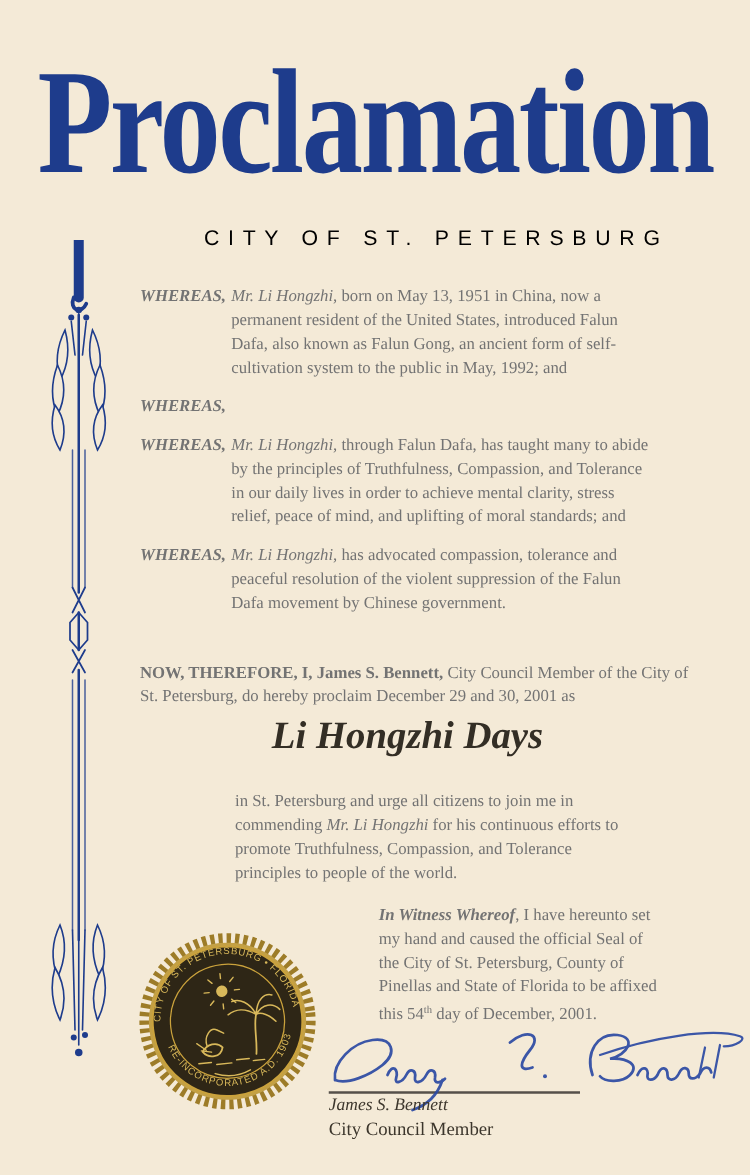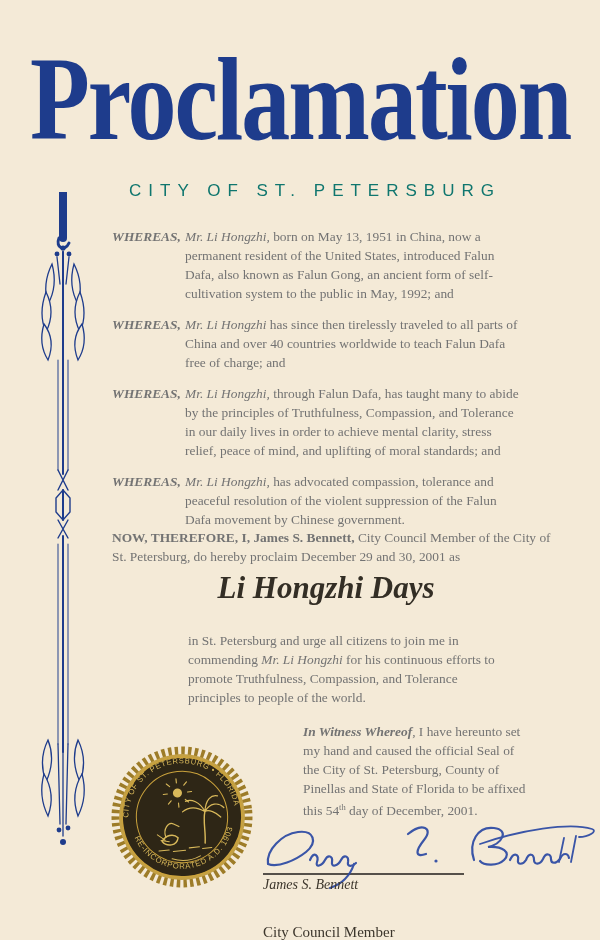--- a/index.html
+++ b/index.html
@@ -19,25 +19,25 @@
     font-weight:700;
     font-size:98px;
     color:#1e3c8c;
     letter-spacing:-2px;
     transform:scaleY(1.22);
     transform-origin:top left;
     white-space:nowrap;
   }
   .subtitle{
     left:95px;top:181px;width:440px;
-    text-align:center;
+    text-align:right;
     font-family:"Liberation Sans", sans-serif;
     font-size:17px;
     letter-spacing:7px;
-    color:#0f766e;
+    color:#000000;
     font-weight:500;
   }
   
   .bodytext{font-size:13.4px;line-height:19px;color:#737373;}
   .pre{white-space:pre;}
   .whereas-list{left:112px;top:227px;width:460px;}
   .wrow{display:grid;grid-template-columns:73px 1fr;margin-bottom:12px;}
   .wlabel{font-weight:700;font-style:italic;}
   .iname{}
   .therefore{left:112px;top:528px;width:480px;}
@@ -51,21 +51,21 @@
     color:#332e25;
   }
   .closing{left:188px;top:631px;width:360px;}
   .witness{left:303px;top:722px;width:290px;}
   .wbold{font-weight:700;font-style:italic;}
   .witness sup{font-size:8.5px;}
   
   .sig-block{left:258px;top:820px;width:340px;height:110px;}
   .sig-line{position:absolute;left:5px;top:53px;width:201px;height:2px;background:#55504a;}
   .sig-name{position:absolute;left:5px;top:57px;font-size:14px;font-style:italic;}
-  .sig-title{position:absolute;left:5px;top:76px;font-size:15px;margin-top:28px;}
+  .sig-title{position:absolute;left:5px;top:76px;font-size:15px;}
   .sig-svg{position:absolute;left:0;top:0;}
   
   .seal{left:111px;top:746px;width:142px;height:142px;}
   
   .border-svg{left:28px;top:192px;}
 </style>
 </head>
 <body>
 
 <svg class="abs border-svg" width="70" height="660" viewBox="0 0 70 660">
@@ -120,23 +120,20 @@
 <div class="abs whereas-list bodytext">
   <div class="wrow">
     <span class="wlabel">WHEREAS,</span>
     <span class="wtext"><i class="iname">Mr. Li Hongzhi,</i><span class="pre"> born on May 13, 1951 in China, now a
 permanent resident of the United States, introduced Falun
 Dafa, also known as Falun Gong, an ancient form of self-
 cultivation system to the public in May, 1992; and</span></span>
   </div>
   <div class="wrow">
     <span class="wlabel">WHEREAS,</span>
-    <span class="wtext"><i class="iname">Mr. Li Hongzhi</i><span class="pre"> has since then tirelessly traveled to all parts of
-China and over 40 countries worldwide to teach Falun Dafa
-free of charge; and</span></span>
   </div>
   <div class="wrow">
     <span class="wlabel">WHEREAS,</span>
     <span class="wtext"><i class="iname">Mr. Li Hongzhi,</i><span class="pre"> through Falun Dafa, has taught many to abide
 by the principles of Truthfulness, Compassion, and Tolerance
 in our daily lives in order to achieve mental clarity, stress
 relief, peace of mind, and uplifting of moral standards; and</span></span>
   </div>
   <div class="wrow">
     <span class="wlabel">WHEREAS,</span>

